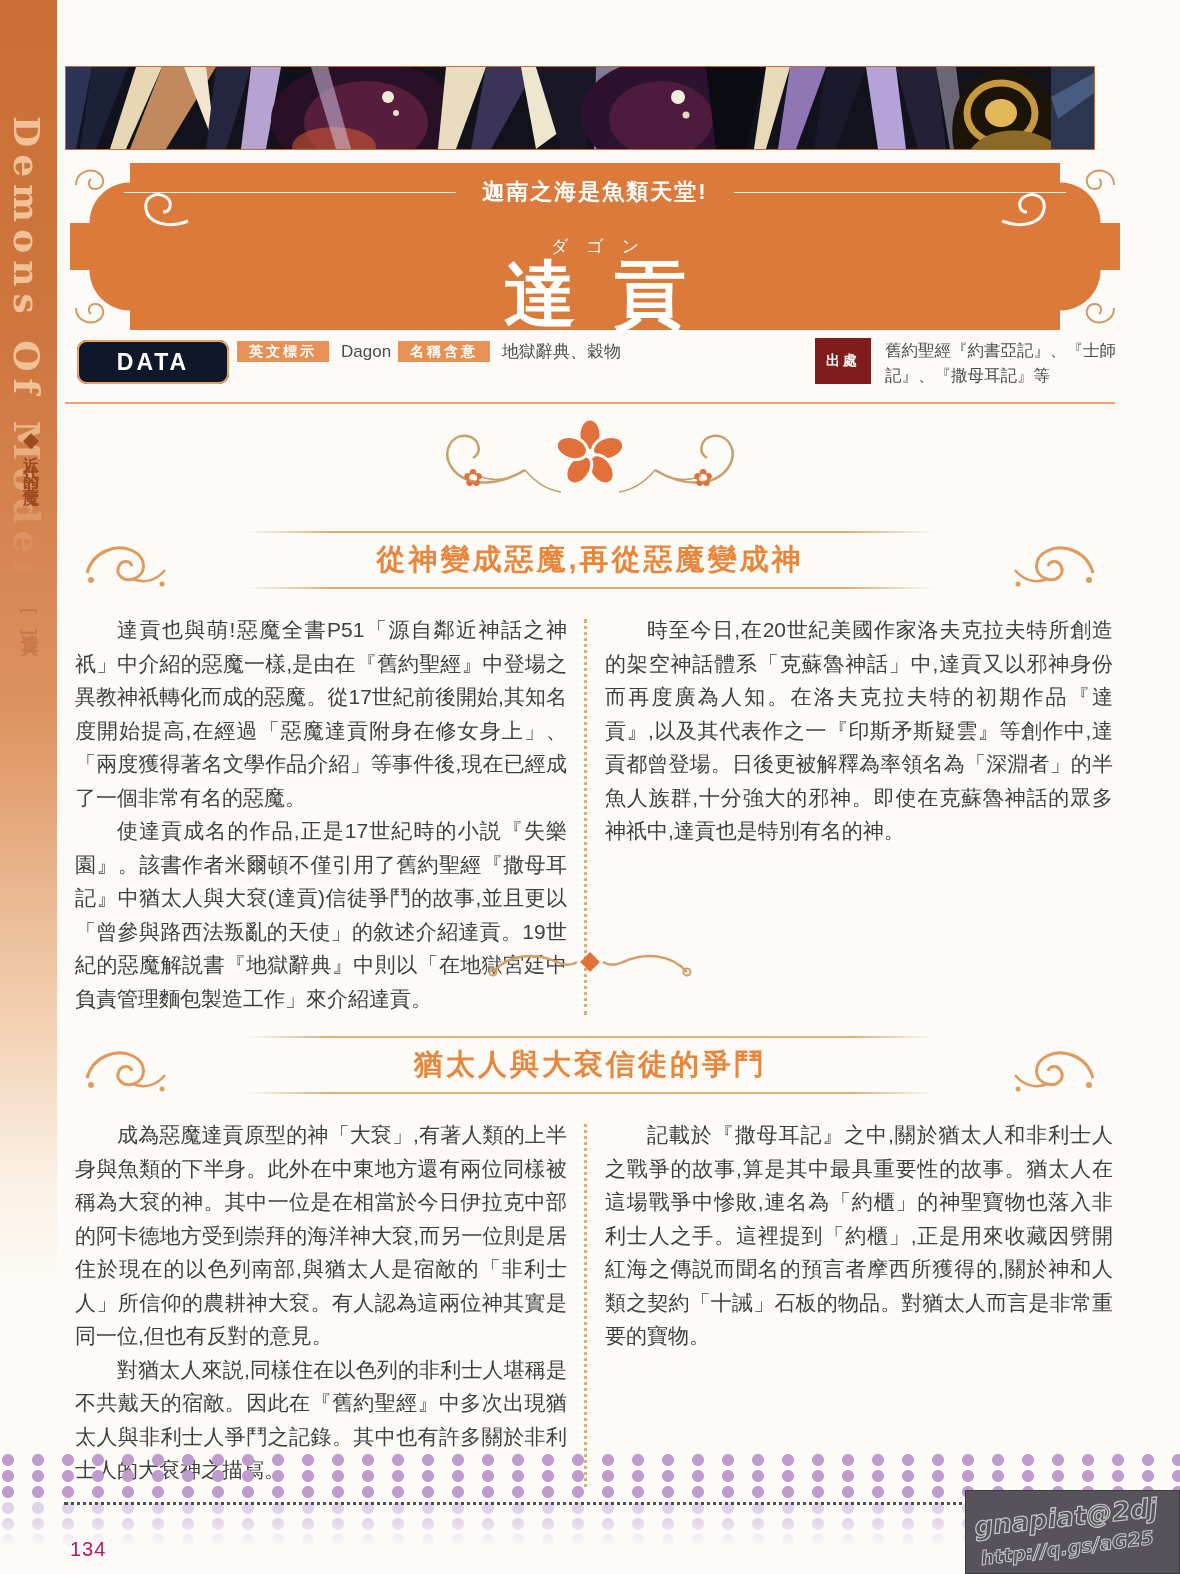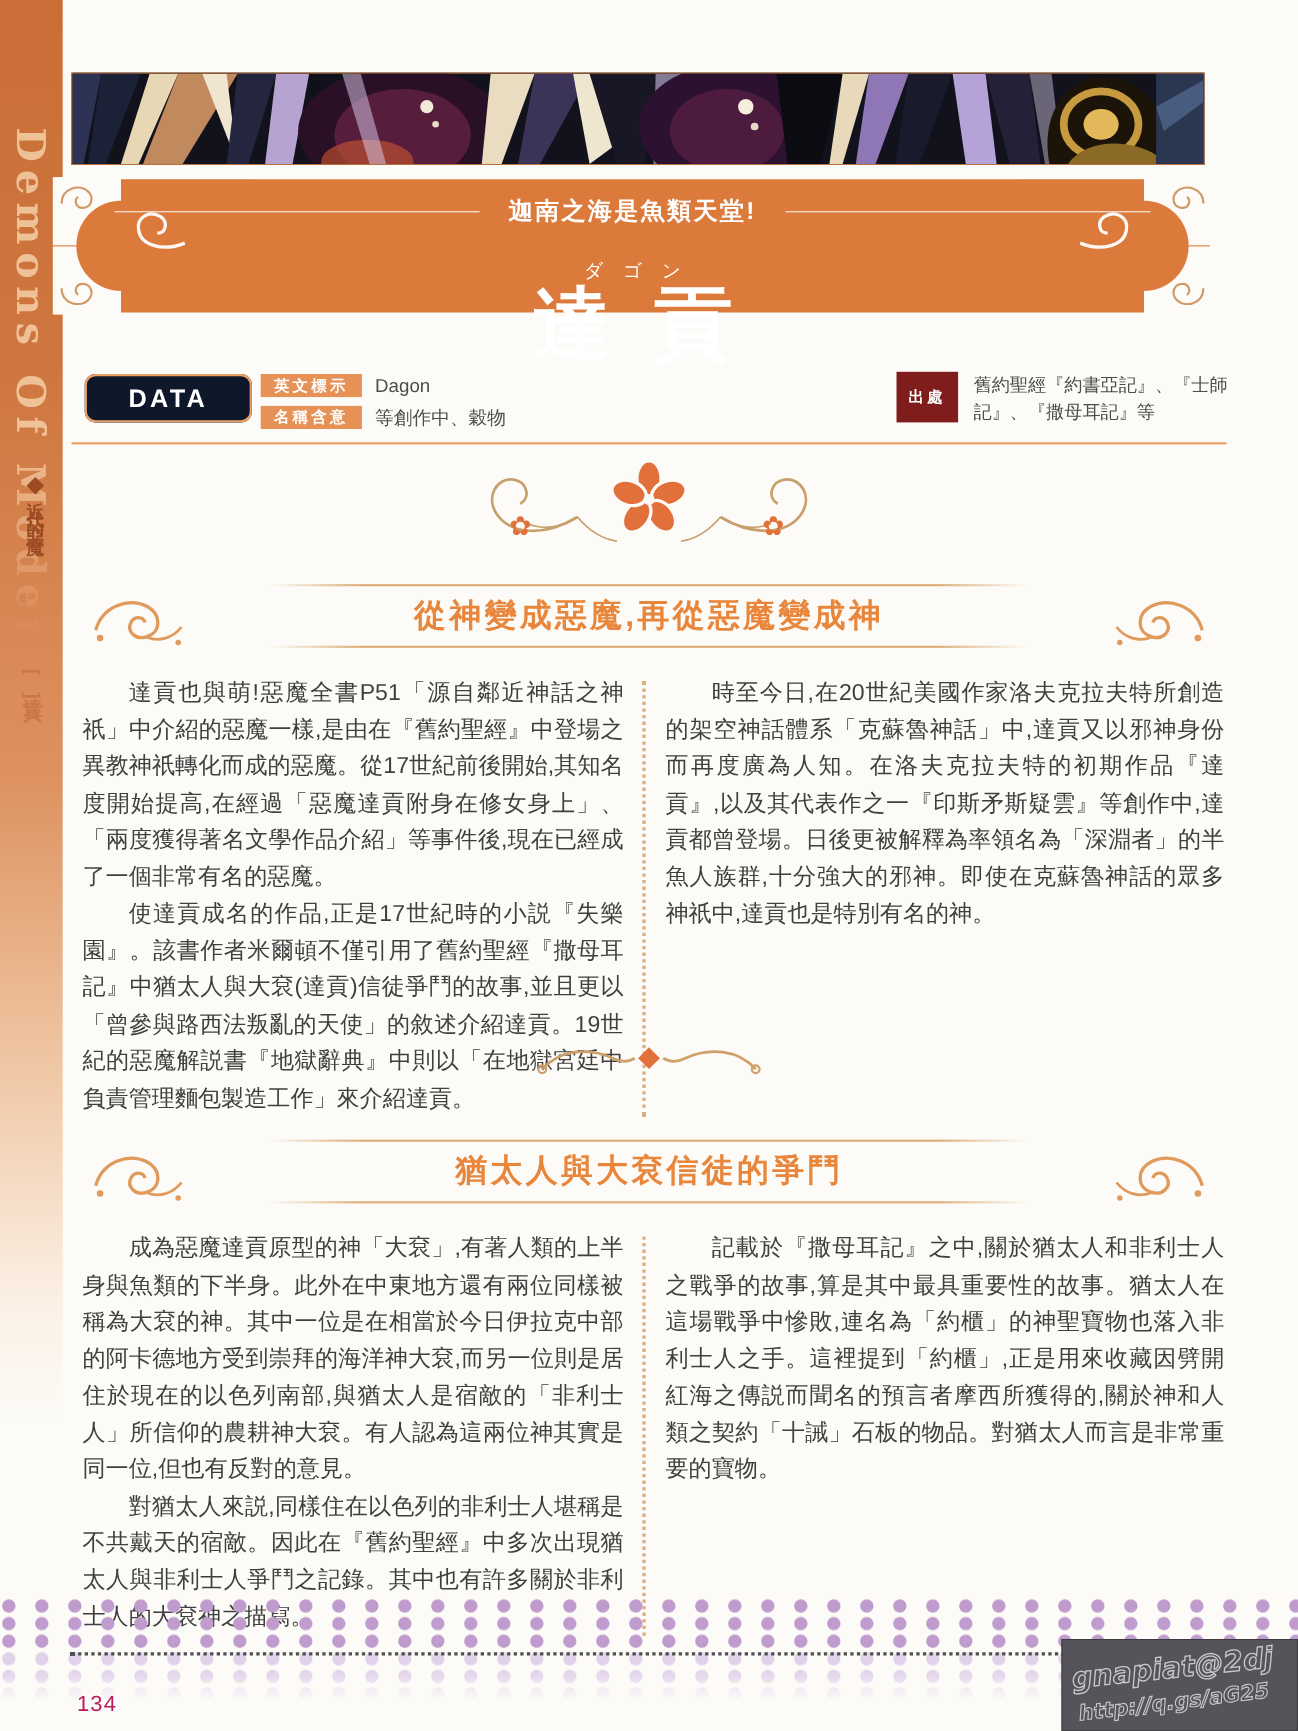--- a/index.html
+++ b/index.html
@@ -18,42 +18,42 @@
     font-size:16px;font-weight:bold;color:#9c4a22;letter-spacing:8px;}
   .side-subject{position:absolute;top:608px;left:18px;writing-mode:vertical-rl;text-orientation:mixed;
     font-size:18px;color:#cb7848;letter-spacing:5px;font-weight:bold;}
 
   
   .art-banner{position:absolute;left:65px;top:66px;width:1028px;height:82px;
     border:1px solid #b86f3c;box-sizing:content-box;background:#12121c;}
   .art-banner svg{display:block;}
 
   
-  .title-box{position:absolute;left:50px;top:163px;width:1050px;height:121px;background:#dc7a3b;border-radius:4px;}
+  .title-box{position:absolute;left:70px;top:163px;width:1050px;height:167px;background:#dc7a3b;border-radius:4px;}
   .corner{position:absolute;width:62px;height:62px;pointer-events:none;}
   .corner svg{position:absolute;}
   .c-tl{left:-2px;top:-2px;background:radial-gradient(circle at 100% 100%,rgba(0,0,0,0) 40px,#fcfbf7 41px);}
   .c-tr{right:-2px;top:-2px;background:radial-gradient(circle at 0% 100%,rgba(0,0,0,0) 40px,#fcfbf7 41px);}
   .c-bl{left:-2px;bottom:-2px;background:radial-gradient(circle at 100% 0%,rgba(0,0,0,0) 40px,#fcfbf7 41px);}
   .c-br{right:-2px;bottom:-2px;background:radial-gradient(circle at 0% 0%,rgba(0,0,0,0) 40px,#fcfbf7 41px);}
   .tagline-row{display:flex;align-items:center;justify-content:center;gap:18px;padding-top:14px;}
   .wline{height:1px;background:rgba(255,255,255,.9);flex:1;margin:0 8px 0 54px;}
   .wline.right{margin:0 54px 0 8px;}
   .tagline{color:#fff;font-size:22px;font-weight:bold;letter-spacing:2px;white-space:nowrap;}
   .title-ruby{text-align:center;color:#fff;font-size:17px;letter-spacing:18px;text-indent:18px;margin-top:28px;}
   .title-main{text-align:center;color:#fff;font-size:72px;letter-spacing:38px;text-indent:38px;
     font-family:"DejaVu Serif",serif;font-weight:600;margin-top:1px;line-height:70px;}
   .box-curl{position:absolute;opacity:.95;}
 
   
   .data-row{position:absolute;left:65px;top:338px;width:1050px;height:58px;}
   .data-pill{position:absolute;left:12px;top:2px;width:152px;height:44px;background:#0f172a;
     border-radius:10px;box-shadow:inset 0 0 0 2px #eda267;color:#fff;font-size:23px;font-weight:bold;
     letter-spacing:3px;display:flex;align-items:center;justify-content:center;}
-  .fgroup{position:absolute;display:flex;flex-direction:column;gap:7px;}
+  .fgroup{position:absolute;display:flex;flex-direction:row;gap:7px;}
   .fg1{left:172px;top:2px;} .fg2{left:462px;top:2px;}
   .frow{display:flex;align-items:center;gap:12px;}
   .flabel{background:#e69257;color:#fff;font-size:14px;font-weight:bold;height:21px;line-height:21px;
     text-align:center;letter-spacing:3px;padding:0 5px;min-width:82px;}
   .fg2 .flabel{min-width:60px;}
   .fvalue{font-size:17px;color:#4c4c4c;white-space:nowrap;}
   .fg3{left:750px;top:0;flex-direction:row;gap:14px;align-items:flex-start;}
   .flabel-tall{background:#7f1d1d;color:#fff;font-size:14px;font-weight:bold;width:56px;height:46px;
     display:flex;align-items:center;justify-content:center;letter-spacing:3px;}
   .fvalue-wrap{width:252px;font-size:16.5px;line-height:25px;color:#4c4c4c;}
@@ -184,21 +184,21 @@
 
   <div class="data-row">
     <div class="data-pill">DATA</div>
     <div class="fgroup fg1">
       <div class="frow">
         <span class="flabel">英文標示</span>
         <span class="fvalue">Dagon</span>
       </div>
       <div class="frow">
         <span class="flabel">名稱含意</span>
-        <span class="fvalue">等創作中、穀物</span>
+        <span class="fvalue">地獄辭典、穀物</span>
       </div>
     </div>
     <div class="fgroup fg3">
       <span class="flabel-tall">出處</span>
       <span class="fvalue-wrap">舊約聖經『約書亞記』、『士師記』、『撒母耳記』等</span>
     </div>
   </div>
   <div class="data-rule"></div>
 
   <div class="ornament-main">

